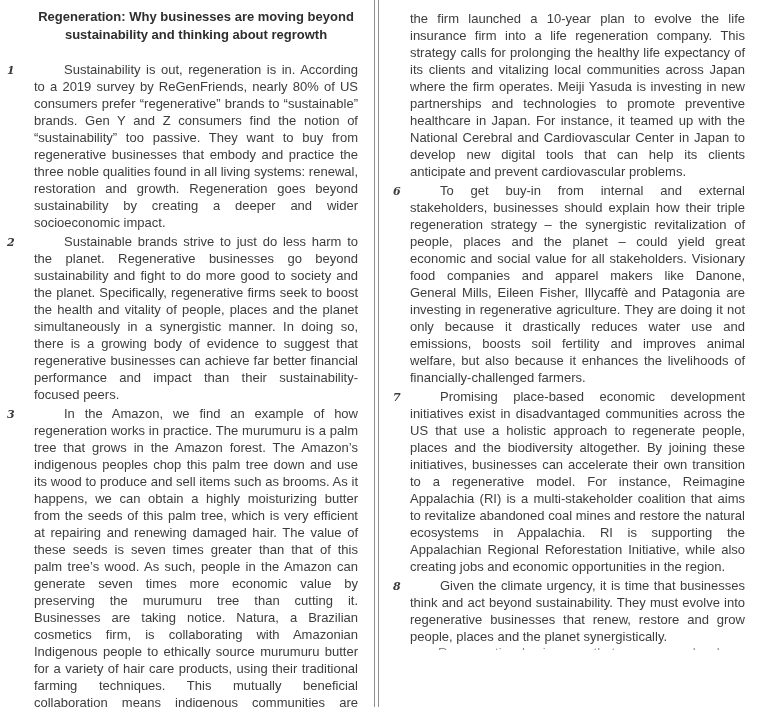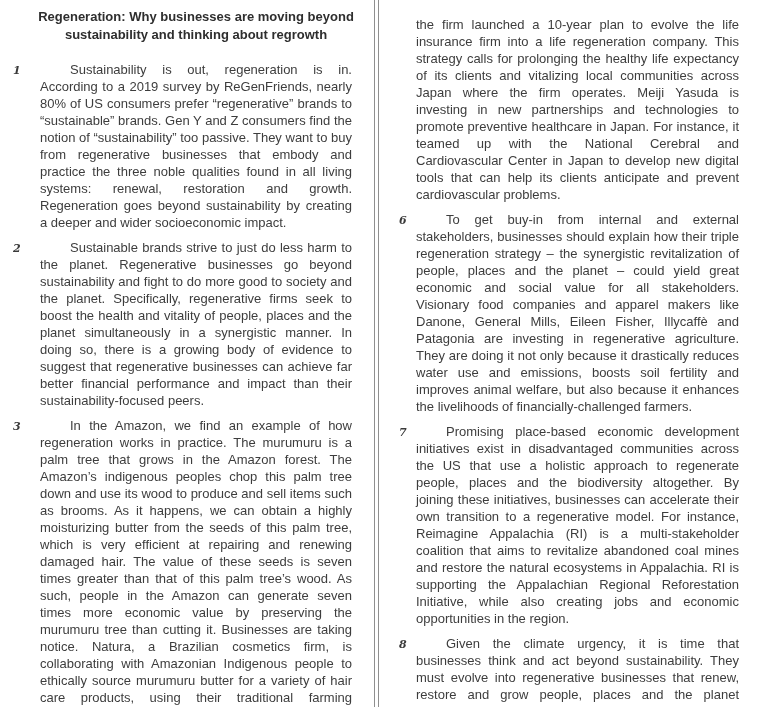--- a/index.html
+++ b/index.html
@@ -43,21 +43,21 @@
   .passage-title {
     font-size: 13px;
     font-weight: bold;
     color: #2e2e2e;
     text-align: center;
     line-height: 18px;
     margin: 0 0 17px 0;
   }
   .para {
     position: relative;
-    margin: 8px;
+    margin: 2px;
   }
   .ptext {
     margin: 0;
     text-indent: 30px;
   }
   .ptext.no-indent {
     text-indent: 0;
   }
   .pnum {
     position: absolute;

